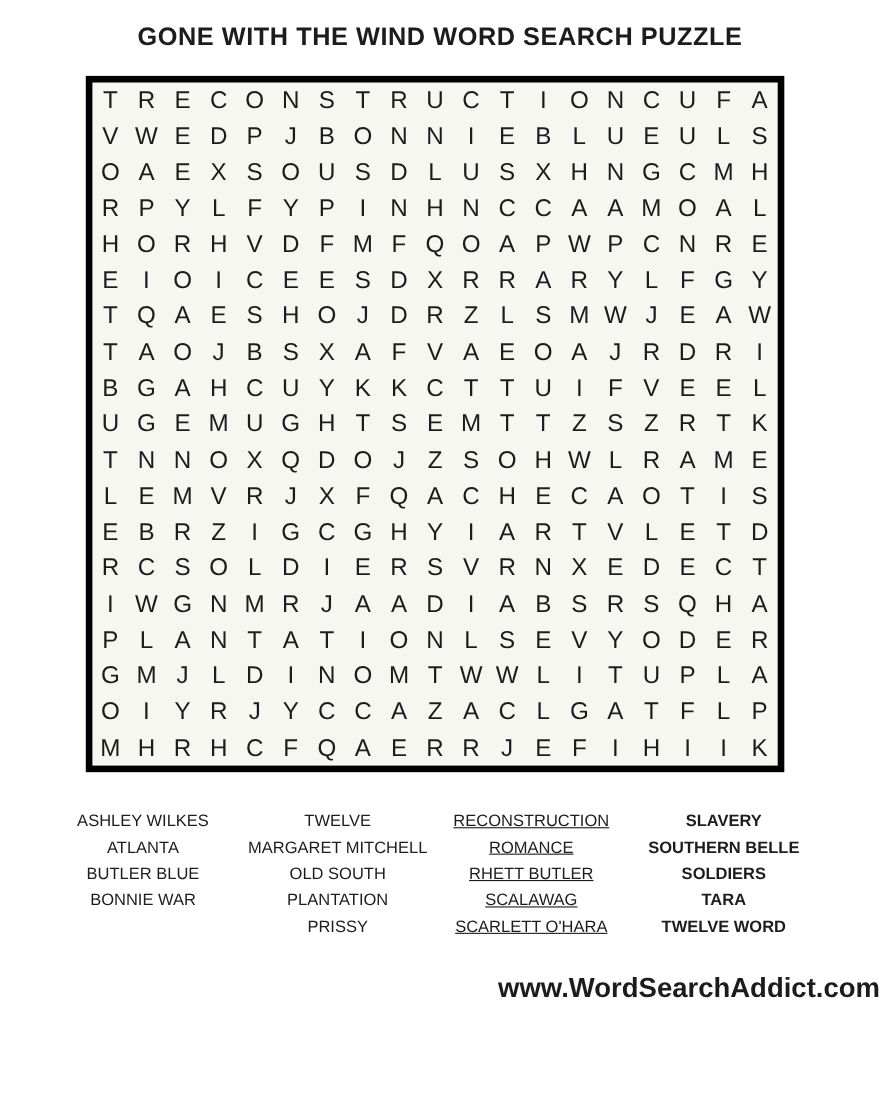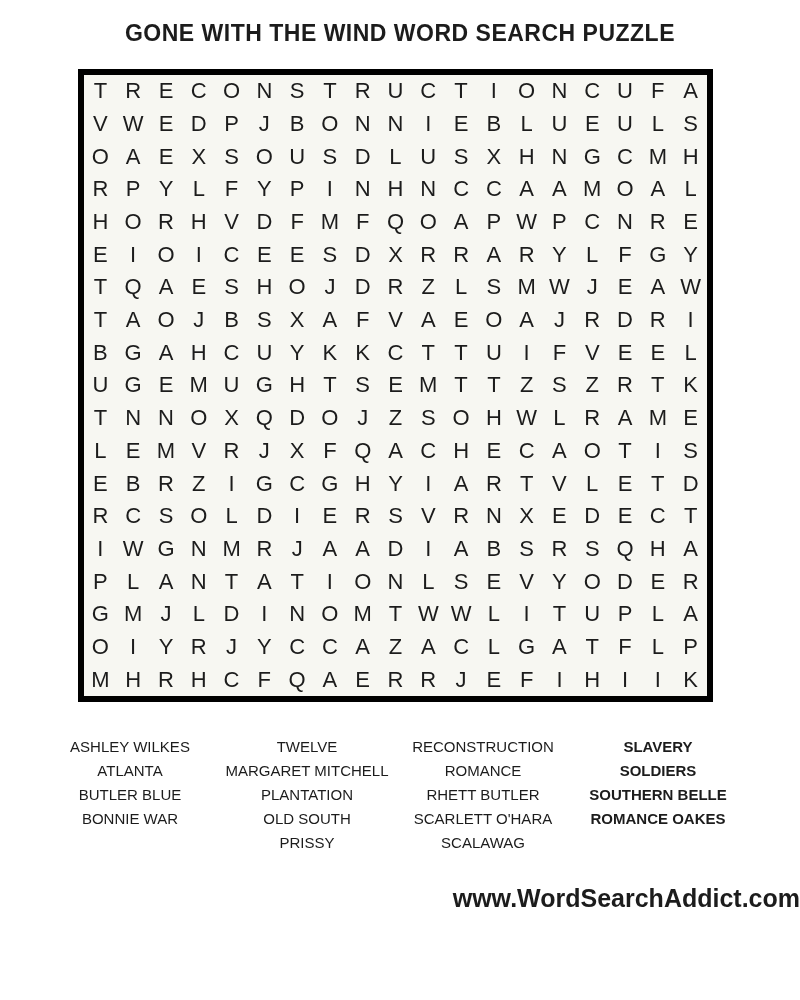--- a/index.html
+++ b/index.html
@@ -51,21 +51,21 @@
     width: 684px; height: 120px;
   }
   .word-col {
     position: absolute;
     top: 0;
     width: 220px;
     text-align: center;
   }
   .word-col-1 { left: 20px; }
   .word-col-2 { left: 197px; }
-  .word-col-3 { left: 373px; }
+  .word-col-3 { left: 373px; text-decoration: underline; }
   .word-col-4 { left: 548px; font-weight: bold; }
   .word {
     font-size: 15px;
     line-height: 24px;
     white-space: nowrap;
     color: var(--text);
   }
   .footer {
     position: absolute;
     top: 884px; left: 0; right: 0;
@@ -446,32 +446,33 @@
   <div class="words">
       <div class="word-col word-col-1">
         <div class="word">ASHLEY WILKES</div>
         <div class="word">ATLANTA</div>
         <div class="word">BUTLER BLUE</div>
         <div class="word">BONNIE WAR</div>
       </div>
       <div class="word-col word-col-2">
         <div class="word">TWELVE</div>
         <div class="word">MARGARET MITCHELL</div>
+        <div class="word">OLD SOUTH</div>
         <div class="word">PLANTATION</div>
-        <div class="word">OLD SOUTH</div>
         <div class="word">PRISSY</div>
       </div>
       <div class="word-col word-col-3">
         <div class="word">RECONSTRUCTION</div>
         <div class="word">ROMANCE</div>
         <div class="word">RHETT BUTLER</div>
+        <div class="word">SCALAWAG</div>
         <div class="word">SCARLETT O'HARA</div>
-        <div class="word">SCALAWAG</div>
       </div>
       <div class="word-col word-col-4">
         <div class="word">SLAVERY</div>
+        <div class="word">SOUTHERN BELLE</div>
         <div class="word">SOLDIERS</div>
-        <div class="word">SOUTHERN BELLE</div>
-        <div class="word">ROMANCE OAKES</div>
+        <div class="word">TARA</div>
+        <div class="word">TWELVE WORD</div>
       </div>
     </div>
   <div class="footer">www.WordSearchAddict.com</div>
 </div>
 
 </body></html>

